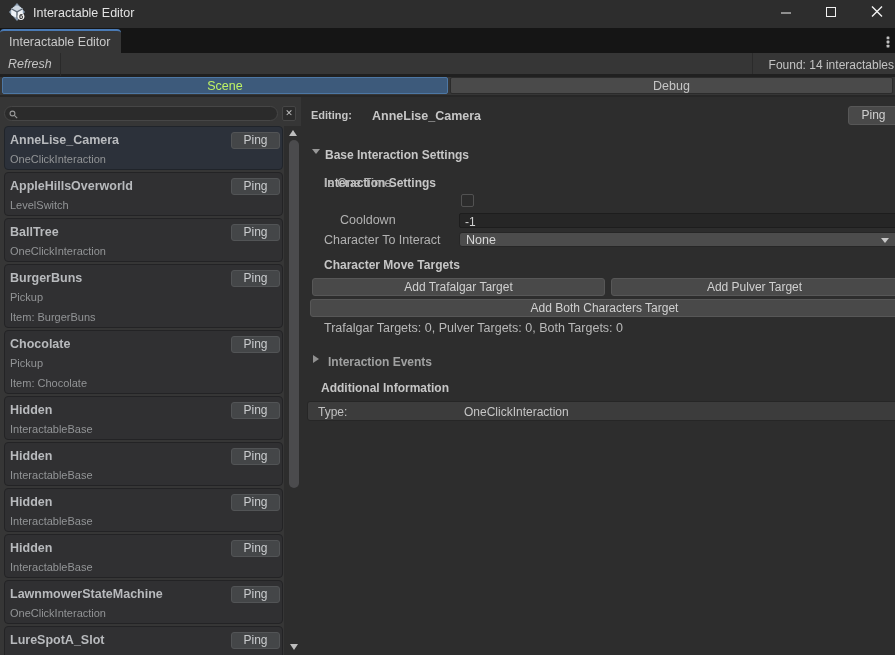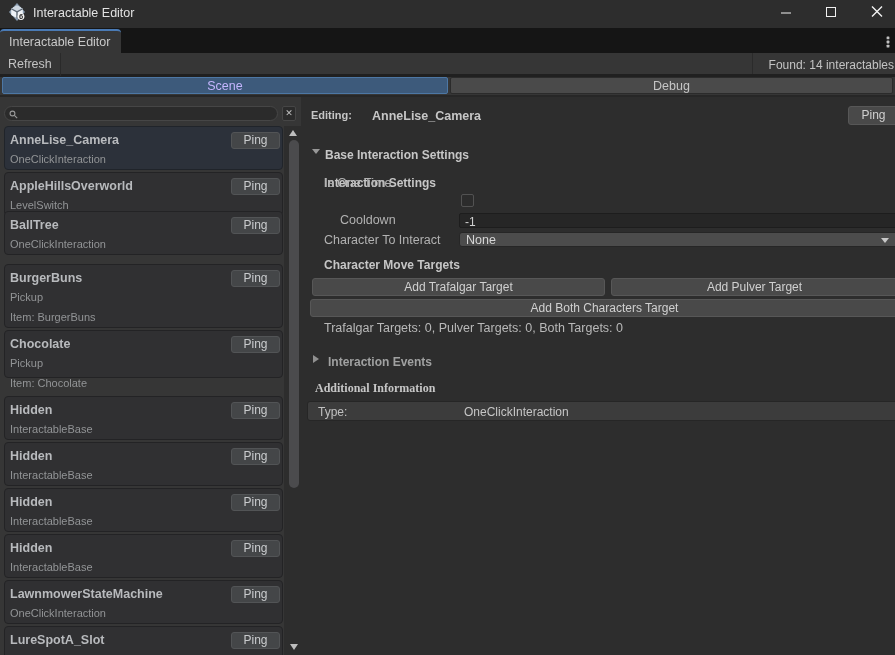--- a/index.html
+++ b/index.html
@@ -16,29 +16,29 @@
 
   
   #tabrow { left:0; top:28px; width:895px; height:25px; background:#151515; }
   #tab1 { left:0px; top:1px; width:121px; height:24px; background:#363636;
       border-top:2px solid #4a7ab4; border-radius:4px 4px 0 0; }
   #tab1 span { position:absolute; left:9px; top:4px; font-size:12.5px; color:#c9c9c9; }
 
   
   #toolbar { left:0; top:53px; width:895px; height:24px; background:#363636; border-bottom:3px solid #202020; }
   #refresh { left:0; top:0; width:61px; height:23px; border-right:1px solid #2a2a2a; }
-  #refresh span { position:absolute; left:8px; top:4px; font-size:12.5px; color:#c3c3c3; }
+  #refresh span { position:absolute; left:8px; top:4px; font-size:12.5px; color:#c3c3c3;font-style:italic; }
   #found { right:1px; top:5px; font-size:12px; color:#c3c3c3; }
   #foundsep { left:752px; top:0; width:1px; height:21px; background:#2b2b2b; }
 
   
   #scenedebug { left:0; top:77px; width:895px; height:20px; background:#363636; border-bottom:2px solid #272727; }
   #scenebtn { left:2px; top:0px; width:446px; height:17px; background:#3d5a7b; border:1px solid #4d77a4; border-radius:2px; }
   #scenebtn span, #debugbtn span { position:absolute; width:100%; text-align:center; top:1px; font-size:12.5px; }
-  #scenebtn span { color:#c4b5fd; }
+  #scenebtn span { color:#bef264; }
   #debugbtn { left:450px; top:0px; width:443px; height:17px; background:#4a4a4a; border:1px solid #2b2b2b; border-radius:2px; }
   #debugbtn span { color:#c6c6c6; }
 
   
   #content { left:0; top:97px; width:895px; height:558px; background:#363636; }
 
   
   #search { left:4px; top:9px; width:274px; height:15px; background:#2b2b2b; border:1px solid #464646; border-radius:8px; }
   #clearbtn { left:282px; top:9px; width:14px; height:15px; background:#2b2b2b; border:1px solid #464646; border-radius:2px;
      color:#c0c0c0; font-size:9px; line-height:13px; text-align:center; }
@@ -128,32 +128,32 @@
     <div class="item sel" style="top:29px; height:44px;">
       <div class="t">AnneLise_Camera</div>
         <div class="s" style="top:26px">OneClickInteraction</div>
       <div class="ping">Ping</div>
     </div>
     <div class="item" style="top:75px; height:44px;">
       <div class="t">AppleHillsOverworld</div>
         <div class="s" style="top:26px">LevelSwitch</div>
       <div class="ping">Ping</div>
     </div>
-    <div class="item" style="top:114px; height:44px;padding-left:16px;">
+    <div class="item" style="top:121px; height:44px;padding-left:16px;">
       <div class="t">BallTree</div>
         <div class="s" style="top:26px">OneClickInteraction</div>
       <div class="ping">Ping</div>
     </div>
     <div class="item" style="top:167px; height:64px;">
       <div class="t">BurgerBuns</div>
         <div class="s" style="top:26px">Pickup</div>
         <div class="s" style="top:46px">Item: BurgerBuns</div>
       <div class="ping">Ping</div>
     </div>
-    <div class="item" style="top:233px; height:48px;">
+    <div class="item" style="top:233px; height:64px;">
       <div class="t">Chocolate</div>
         <div class="s" style="top:26px">Pickup</div>
         <div class="s" style="top:46px">Item: Chocolate</div>
       <div class="ping">Ping</div>
     </div>
     <div class="item" style="top:299px; height:44px;">
       <div class="t">Hidden</div>
         <div class="s" style="top:26px">InteractableBase</div>
       <div class="ping">Ping</div>
     </div>
@@ -211,20 +211,20 @@
 
       <div class="lbl bold" style="left:23px; top:161px;">Character Move Targets</div>
       <div class="btn" style="left:11px; top:181px; width:293px; height:18px; line-height:16px;">Add Trafalgar Target</div>
       <div class="btn" style="left:310px; top:181px; width:287px; height:18px; line-height:16px;">Add Pulver Target</div>
       <div class="btn" style="left:9px; top:202px; width:589px; height:18px; line-height:16px;">Add Both Characters Target</div>
       <div class="lbl" style="left:23px; top:224px; color:#b9b9b9;">Trafalgar Targets: 0, Pulver Targets: 0, Both Targets: 0</div>
 
       <div class="fold closed" style="left:12px; top:258px;"></div>
       <div class="lbl bold" style="left:27px; top:258px; color:#a0a1a1;">Interaction Events</div>
 
-      <div class="lbl bold" style="left:14px; top:284px;font-family:Liberation Serif, serif;">Additional Information</div>
+      <div class="lbl bold" style="left:20px; top:284px;">Additional Information</div>
       <div class="abs" style="left:6px; top:304px; width:592px; height:20px; background:#3c3c3c; border:1px solid #262626; border-radius:3px;">
         <span style="position:absolute; left:10px; top:3px; font-size:12px; color:#c0c0c0;">Type:</span>
         <span style="position:absolute; left:156px; top:3px; font-size:12px; color:#c6c6c6;">OneClickInteraction</span>
       </div>
     </div>
   </div>
 </div>
 
 </body></html>

